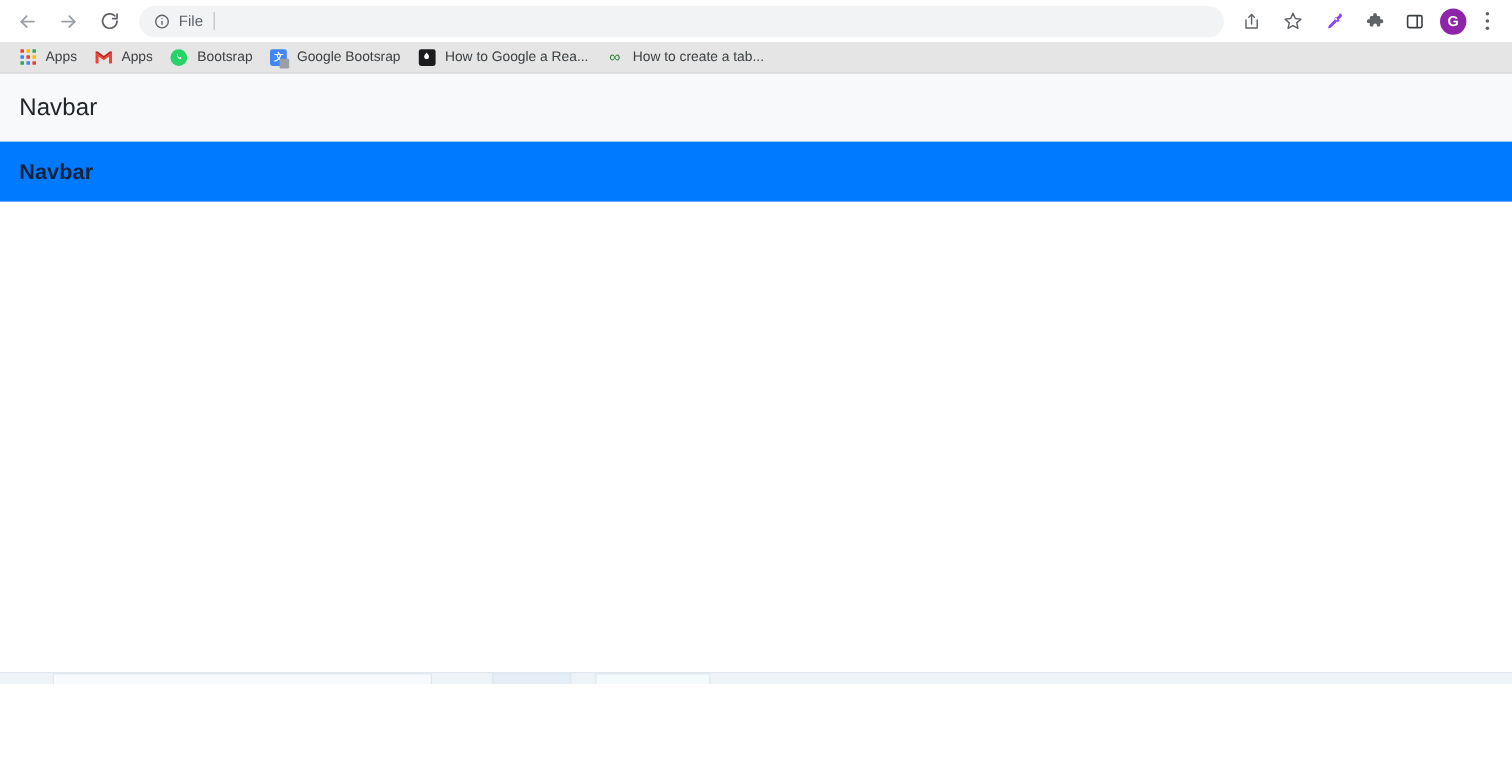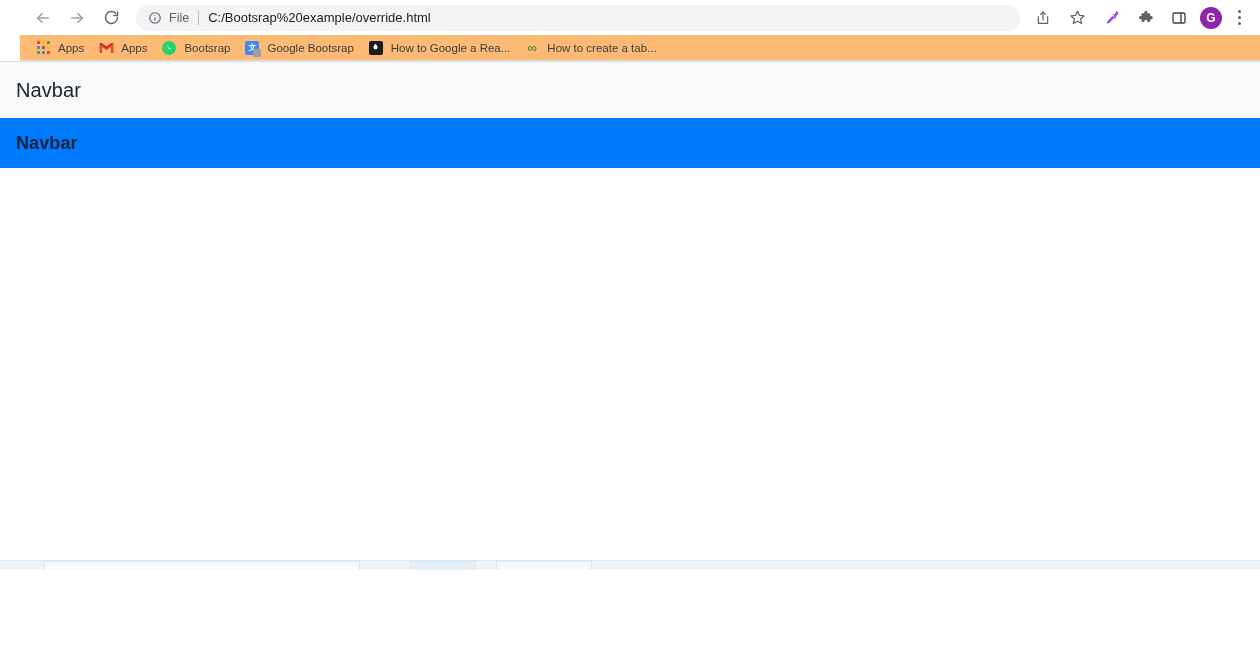--- a/index.html
+++ b/index.html
@@ -8,21 +8,20 @@
     font-family: "Liberation Sans", sans-serif;
     background: #ffffff;
     overflow: hidden;
   }
 
   
   .browser-chrome {
     width: 100%;
     background: #ffffff;
     border-bottom: 1px solid #dadce0;
-    padding-left: 20px;
   }
   .toolbar {
     height: 35px;
     display: flex;
     align-items: center;
     padding: 0 6px;
     background: #ffffff;
   }
   .nav-btn {
     width: 28px; height: 28px;
@@ -94,21 +93,21 @@
     width: 3px; height: 3px; border-radius: 50%;
     background: #5f6368; display: block;
   }
 
   
   .bookmarks {
     height: 26px;
     display: flex;
     align-items: center;
     padding: 0 8px;
-    background: #fdba74;
+    background: #e5e5e5;
     border-bottom: 1px solid #dadce0;
   }
   .bookmark {
     display: flex;
     align-items: center;
     height: 22px;
     padding: 0 7px;
     border-radius: 4px;
     max-width: 190px;
   }
@@ -242,21 +241,20 @@
     <div class="omnibox">
       <span class="omni-info">
         <svg width="14" height="14" viewBox="0 0 24 24" fill="none" stroke="#5f6368" stroke-width="2">
           <circle cx="12" cy="12" r="9"></circle>
             <line x1="12" y1="11" x2="12" y2="16.5"></line>
             <circle cx="12" cy="7.8" r="0.9" fill="#5f6368" stroke="none"></circle>
         </svg>
       </span>
       <span class="omni-scheme">File</span>
       <span class="omni-divider"></span>
-      <span class="omni-url" title="C:/Bootsrap%20example/override.html">C:/Bootsrap%20example/override.html</span>
     </div>
 
     <div class="toolbar-actions">
 
       <div class="tb-icon" title="Share">
         <svg width="16" height="16" viewBox="0 0 24 24" fill="none" stroke="#5f6368" stroke-width="1.8" stroke-linecap="round" stroke-linejoin="round">
           <path d="M5 10v10h14V10"></path>
             <path d="M12 15V3"></path>
             <polyline points="8.5 6.5 12 3 15.5 6.5"></polyline>
         </svg>

